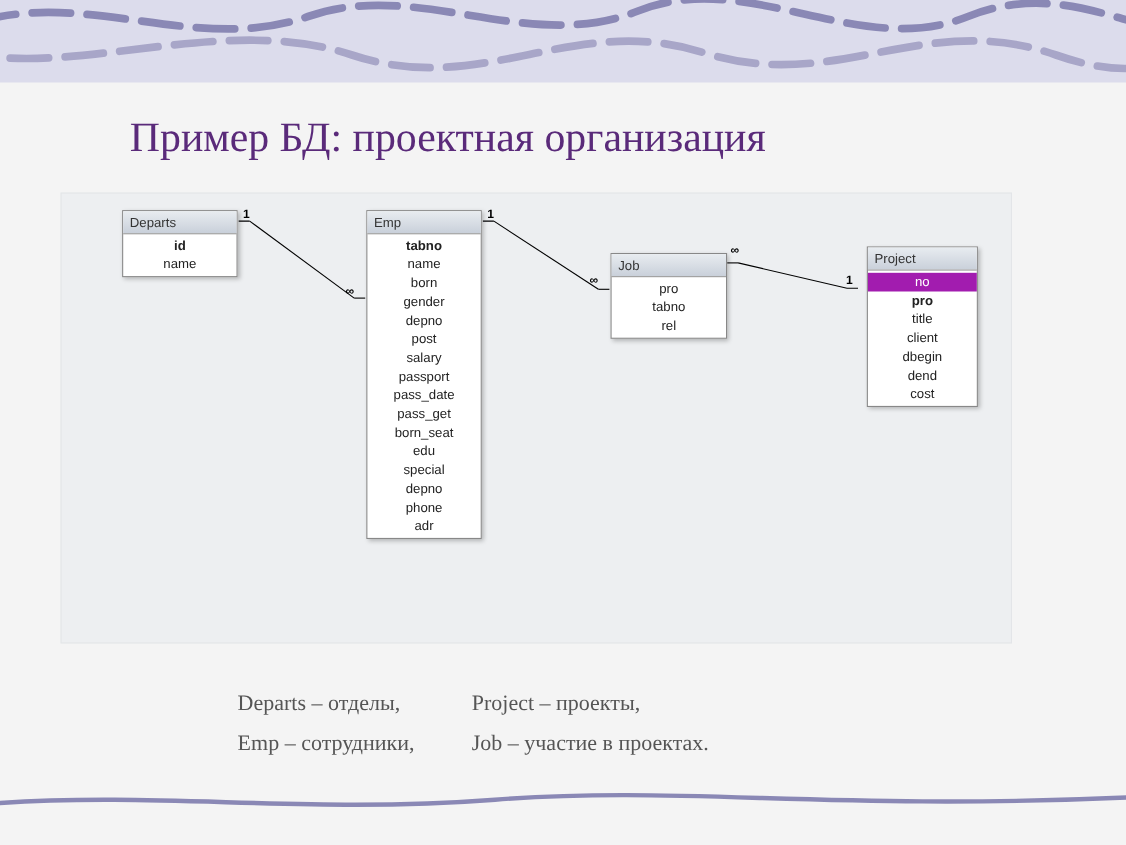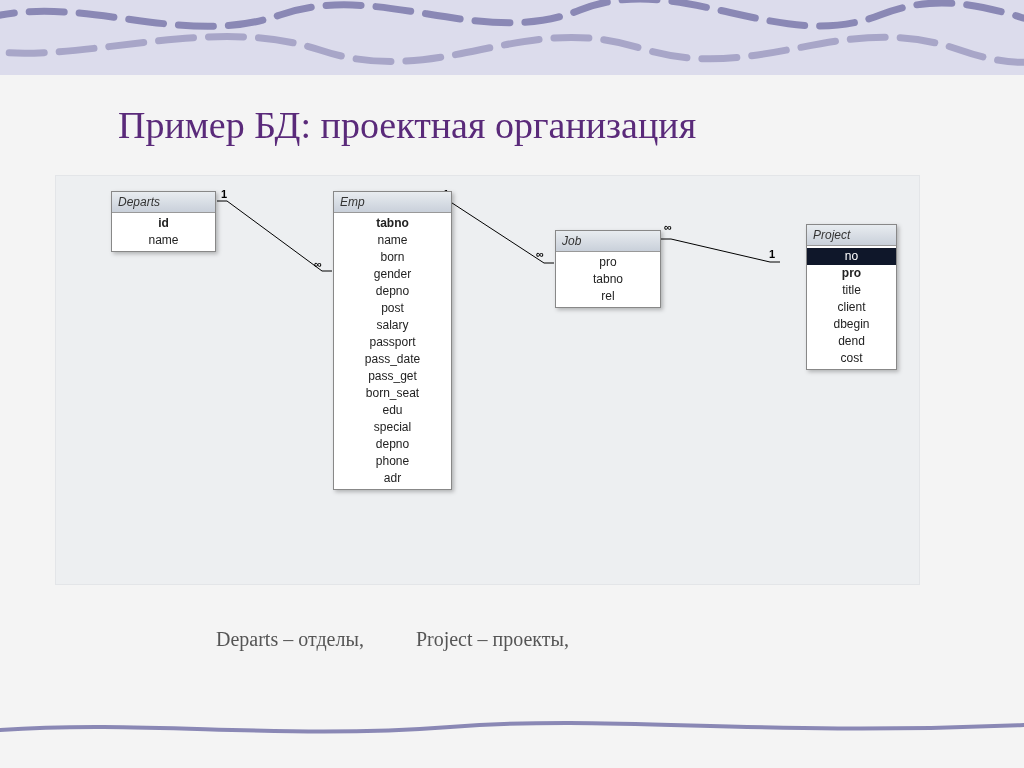--- a/index.html
+++ b/index.html
@@ -41,31 +41,30 @@
     background: #fff;
     border: 1px solid #888;
     box-shadow: 2px 2px 4px rgba(0,0,0,0.25);
     font-size: 12px;
   }
   .tbl .hdr {
     background: linear-gradient(#e8ecf0, #c9d0da);
     padding: 3px 6px;
     border-bottom: 1px solid #999;
     color: #333;
-    font-style: italic;
   }
   .tbl .body { padding: 2px 0; text-align: center; }
   .tbl .row {
     padding: 1px 6px;
     color: #222;
     line-height: 15px;
     white-space: nowrap;
   }
   .tbl .row.bold { font-weight: bold; }
-  .tbl .row.sel { background: #0f172a; color: #fff; }
+  .tbl .row.sel { background: #a21caf; color: #fff; }
   .legend {
     position: absolute;
     top: 620px;
     left: 200px;
     font-family: "Times New Roman", serif;
     font-size: 20px;
     color: #555;
     margin-left: 14px;
   }
   .legend td { padding: 6px 50px 6px 0; }
@@ -116,21 +115,21 @@
       </g>
     </svg>
   <div id="tables-host">
       <div class="tbl" style="left: 55px; top: 15px; width: 105px;">
         <div class="hdr">Departs</div>
         <div class="body">
           <div class="row bold">id</div>
           <div class="row">name</div>
         </div>
       </div>
-      <div class="tbl" style="left: 277px; top: 15px; width: 119px;">
+      <div class="tbl" style="left: 277px; top: 15px; width: 105px;">
         <div class="hdr">Emp</div>
         <div class="body">
           <div class="row bold">tabno</div>
           <div class="row">name</div>
           <div class="row">born</div>
           <div class="row">gender</div>
           <div class="row">depno</div>
           <div class="row">post</div>
           <div class="row">salary</div>
           <div class="row">passport</div>
@@ -145,39 +144,43 @@
         </div>
       </div>
       <div class="tbl" style="left: 499px; top: 54px; width: 106px;">
         <div class="hdr">Job</div>
         <div class="body">
           <div class="row">pro</div>
           <div class="row">tabno</div>
           <div class="row">rel</div>
         </div>
       </div>
-      <div class="tbl" style="left: 750px; top: 48px; width: 91px;">
+      <div class="tbl" style="left: 732px; top: 48px; width: 101px;">
         <div class="hdr">Project</div>
         <div class="body">
           <div class="row sel">no</div>
           <div class="row bold">pro</div>
           <div class="row">title</div>
           <div class="row">client</div>
           <div class="row">dbegin</div>
           <div class="row">dend</div>
           <div class="row">cost</div>
         </div>
       </div>
     </div>
 </div>
 
 <table class="legend">
   <tbody>
       <tr>
     <td>Departs – отделы,</td>
     <td>Project – проекты,</td>
   </tr>
+  <tr>
+    <td>Emp – сотрудники,</td>
+    <td>Job – участие в проектах.</td>
+  </tr>
 </tbody>
   </table>
 
 <svg class="bottom-line" viewBox="0 0 1024 30">
   <path d="M 0 15 C 150 5, 280 25, 450 12 S 750 22, 1024 10" stroke="#8a88b5" stroke-width="4" fill="none" stroke-linecap="round"></path>
 </svg>
 
 </body></html>

